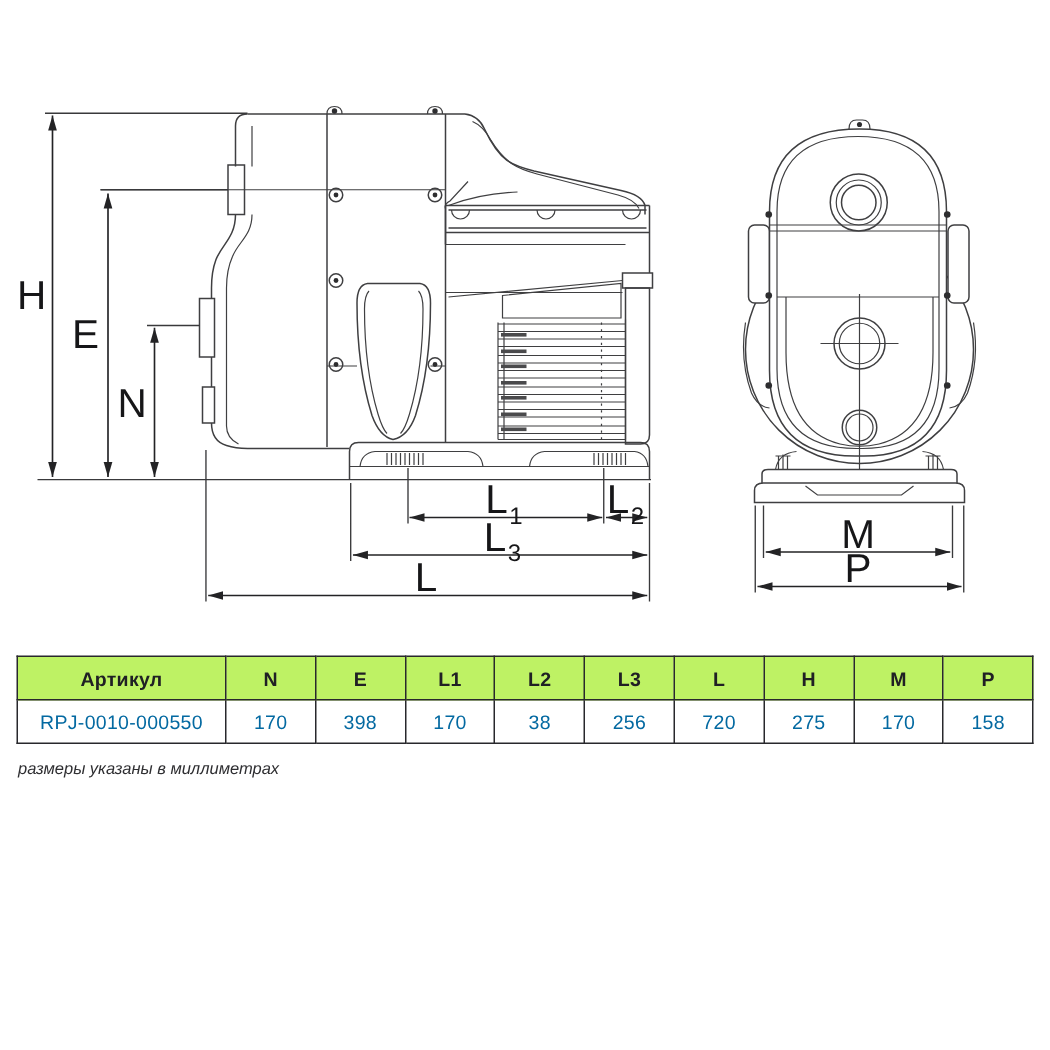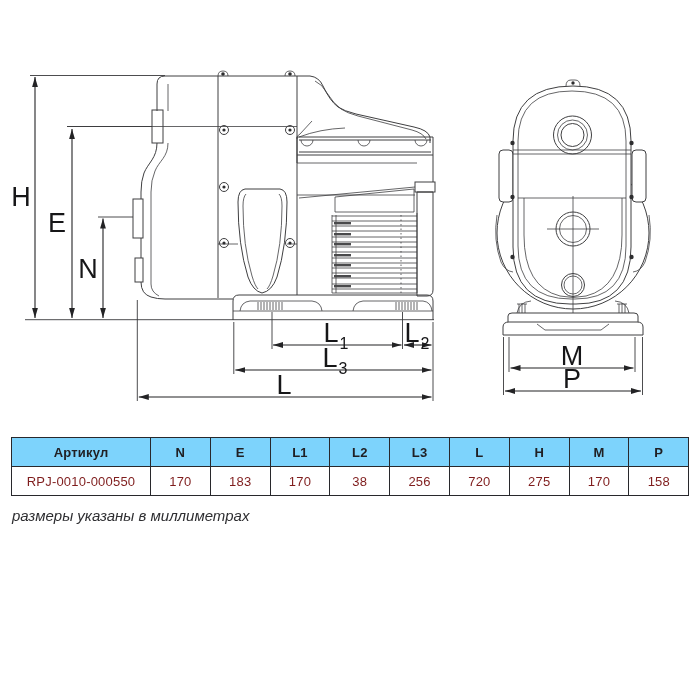--- a/index.html
+++ b/index.html
@@ -12,24 +12,24 @@
   .ext{stroke:#39393b;stroke-width:0.9;fill:none;}
   .dimtext{fill:#161618;stroke:none;font-family:"Liberation Sans",sans-serif;}
   .whitefill{fill:#ffffff;}
   .darkfill{fill:#4a4a4c;stroke:none;}
   .dotfill{fill:#2d2d2f;stroke:none;}
   table.spec{border-collapse:collapse;margin:7px 0 0 11px;table-layout:fixed;width:678px;}
   table.spec th, table.spec td{
     border:1.4px solid #28282c;height:28px;text-align:center;
     font-size:13px;letter-spacing:.2px;vertical-align:middle;padding:0 2px;
   }
-  table.spec th{background:#7dd3fc;font-weight:700;color:#202024;}
-  table.spec td{font-weight:400;color:#7f1d1d;}
+  table.spec th{background:#bef264;font-weight:700;color:#202024;}
+  table.spec td{font-weight:400;color:#0369a1;}
   col.c-art{width:139px;} col.c-v{width:59.8px;}
-  .note{font-style:italic;font-size:15px;color:#2e2e31;margin:11px 0 0 12px;}
+  .note{font-style:italic;font-size:11px;color:#2e2e31;margin:11px 0 0 12px;}
 </style>
 </head>
 <body>
 
 <div class="canvas">
 
   <svg width="700" height="430" viewBox="0 0 700 430">
     <defs>
       <marker id="arr" markerUnits="userSpaceOnUse" markerWidth="11" markerHeight="8" refX="10" refY="3.5" orient="auto-start-reverse">
         <path d="M0,0.6 L10,3.5 L0,6.4 Z" fill="#232325"></path>
@@ -246,21 +246,21 @@
         <th>L</th>
         <th>H</th>
         <th>M</th>
         <th>P</th>
       </tr>
     </thead>
     <tbody>
       <tr>
         <td>RPJ-0010-000550</td>
         <td>170</td>
-        <td>183</td>
+        <td>398</td>
         <td>170</td>
         <td>38</td>
         <td>256</td>
         <td>720</td>
         <td>275</td>
         <td>170</td>
         <td>158</td>
       </tr>
     </tbody>
   </table>

